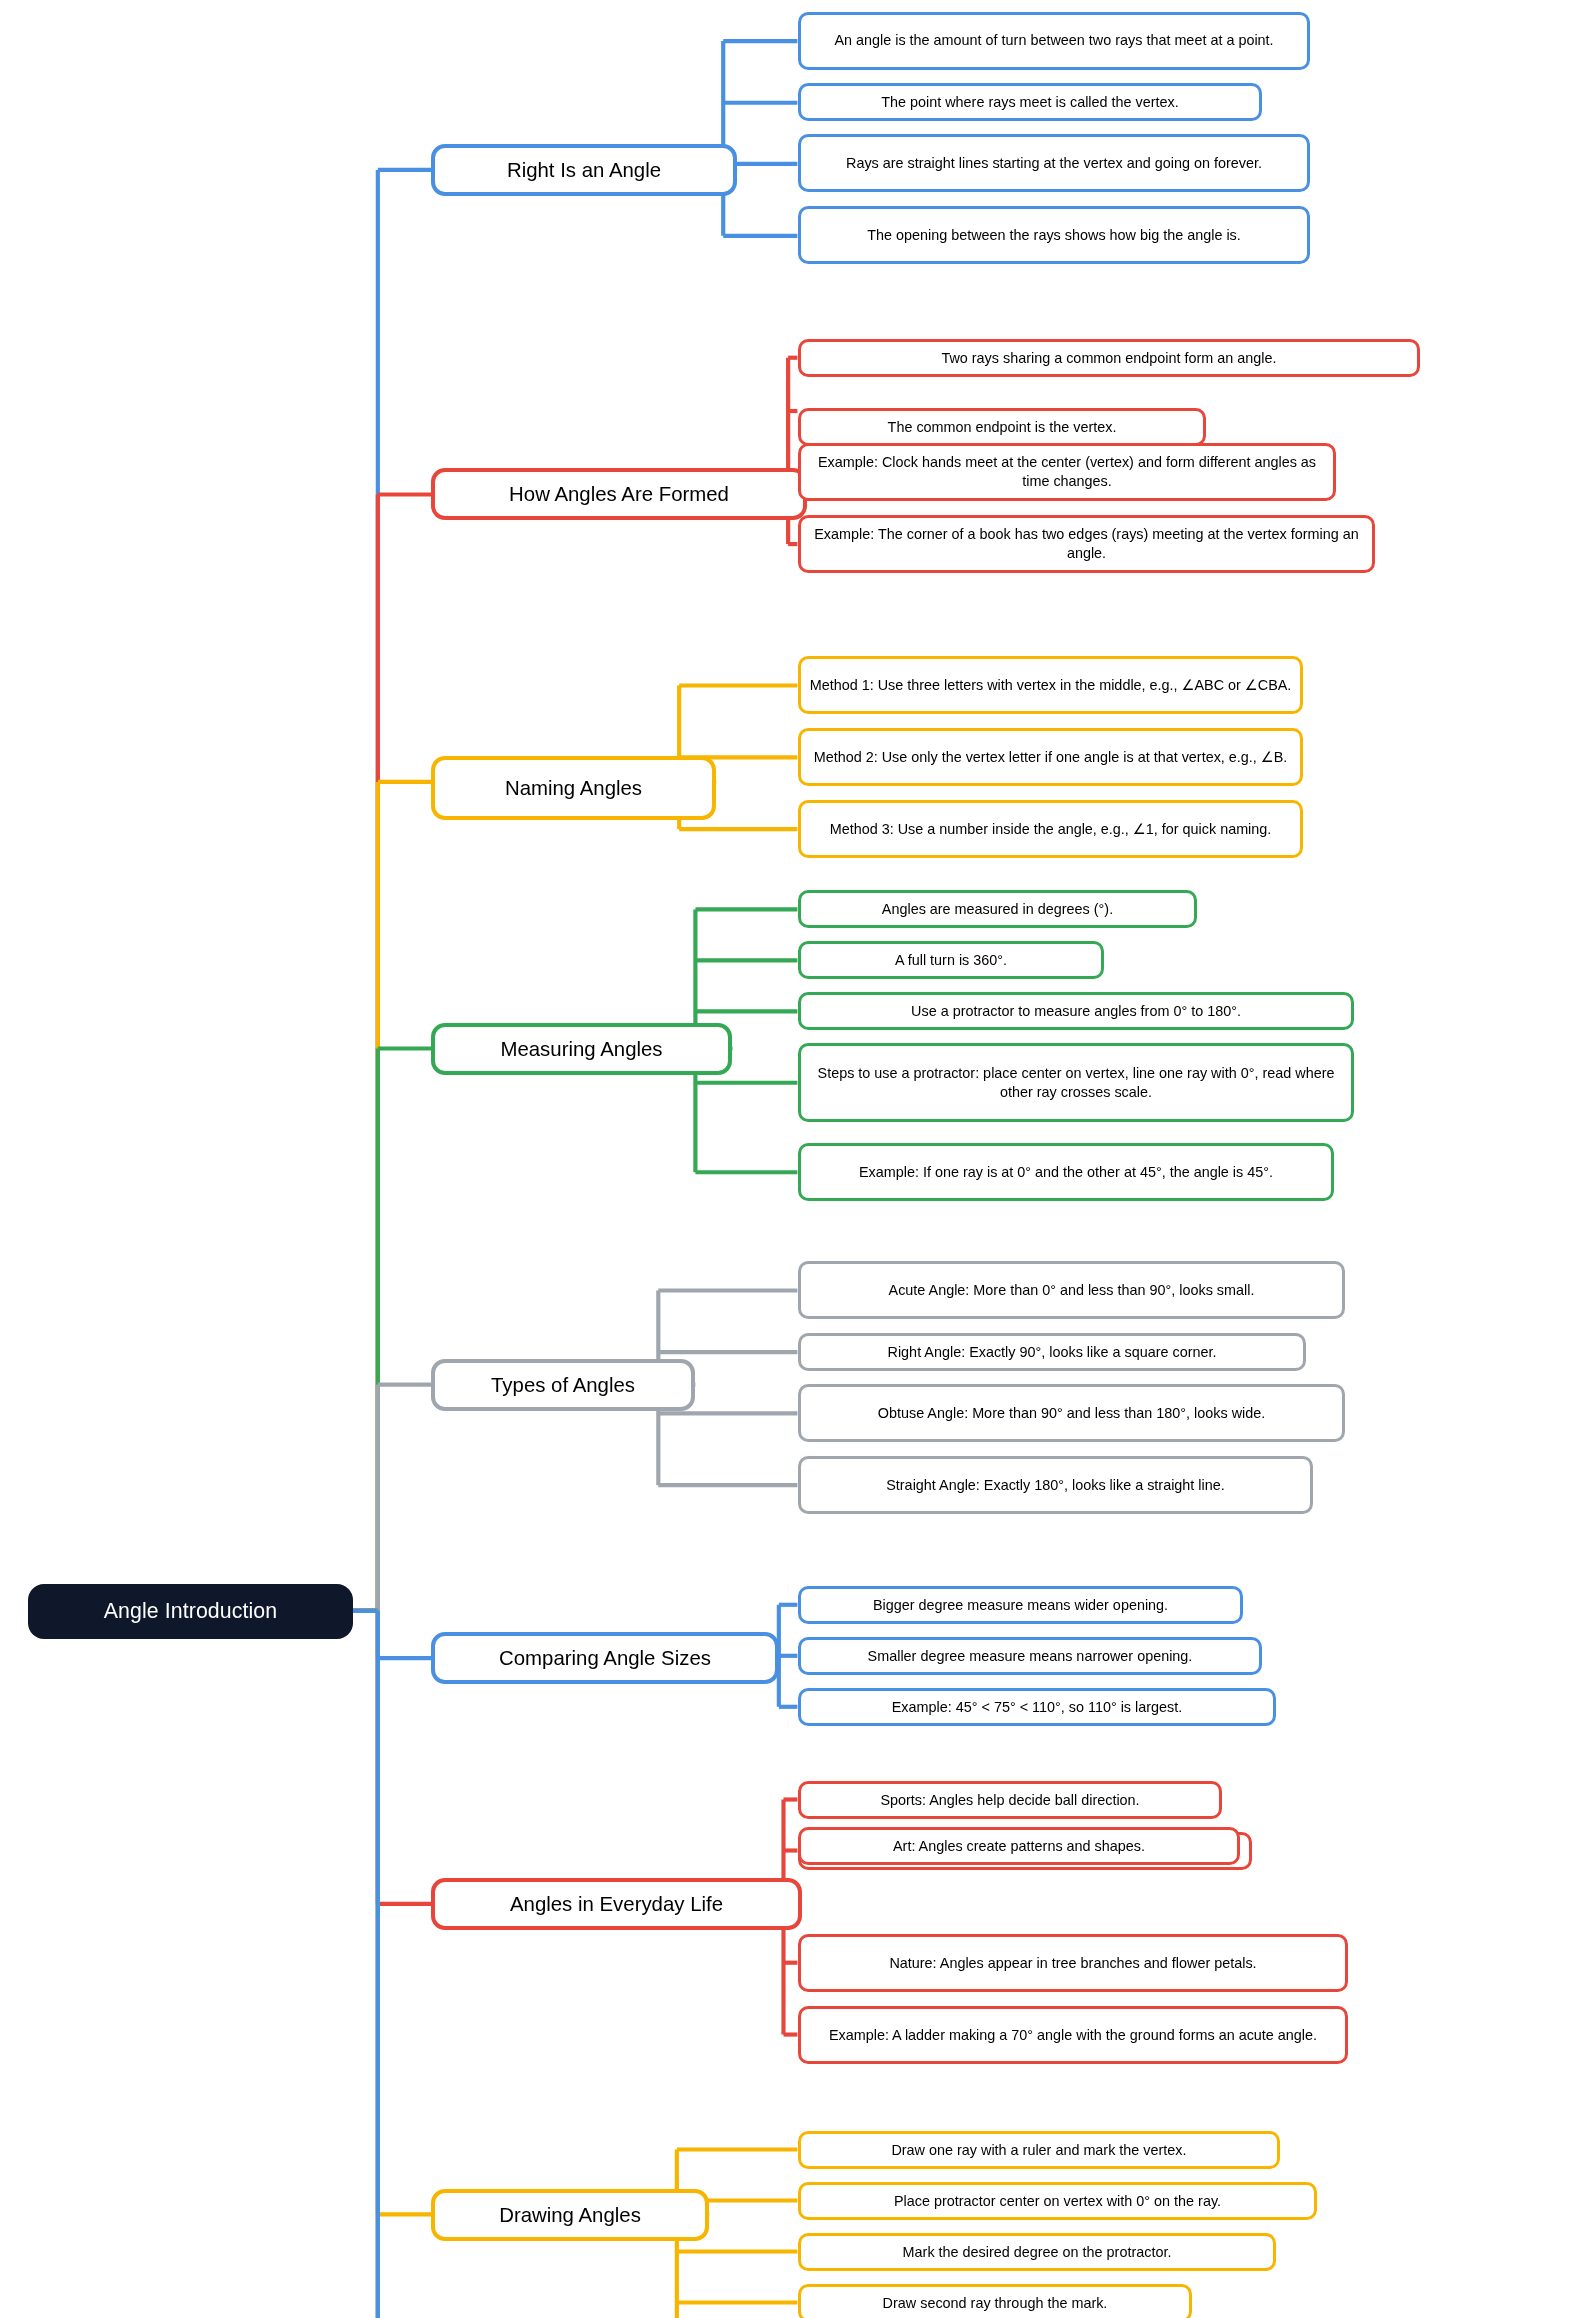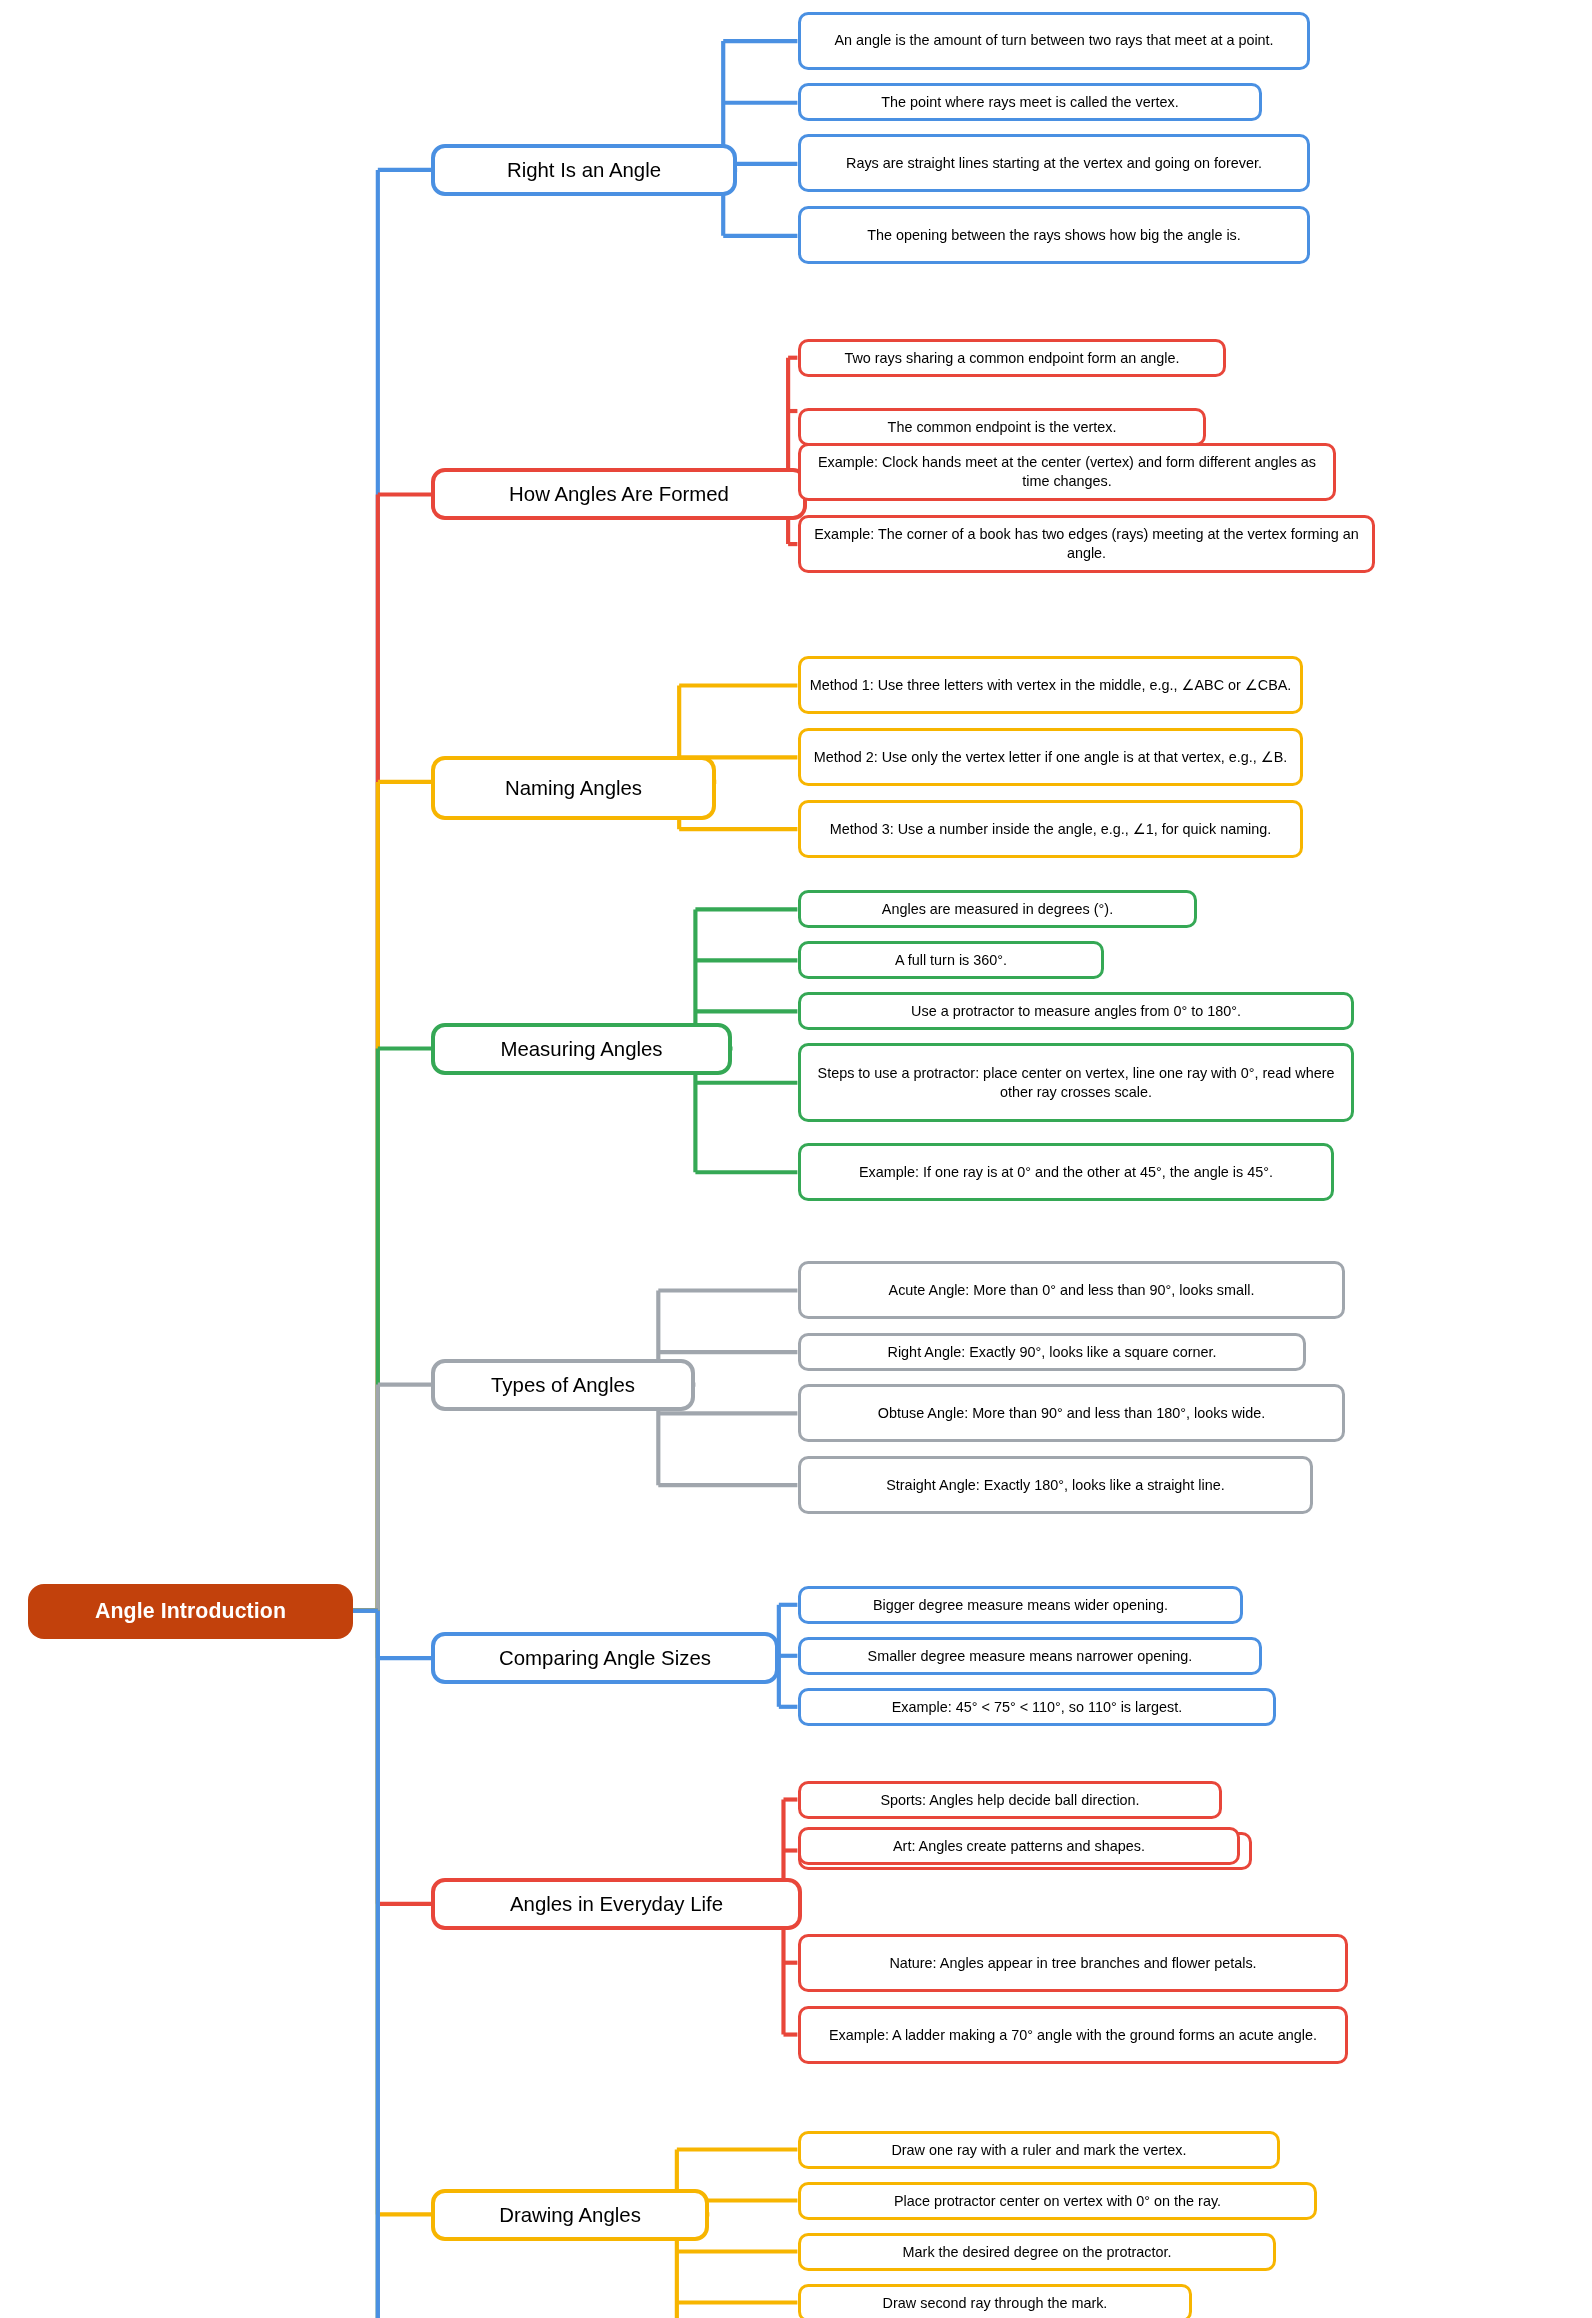--- a/index.html
+++ b/index.html
@@ -36,26 +36,26 @@
     display: flex;
     align-items: center;
     justify-content: center;
     text-align: center;
     color: #000000;
     line-height: 1.30;
   }
 
   
   .root {
-    background: #c2410c;
+    background: #0f172a;
     color: #ffffff;
     border: none;
     border-radius: 16px;
     font-size: 21.3px;
-    font-weight: bold;
+    font-weight: normal;
     letter-spacing: 0.1px;
     padding: 0 12px;
   }
 
   
   .topic {
     border-width: 4.2px;
     border-radius: 14px;
     font-size: 20.4px;
     font-weight: normal;
@@ -191,21 +191,21 @@
     </div>
     <div class="node leaf" style="left: 798px; top: 134px; width: 512px; min-height: 58px; height: 58px; border-color: rgb(74, 144, 226);">
       <span>Rays are straight lines starting at the vertex and going on forever.</span>
     </div>
     <div class="node leaf" style="left: 798px; top: 206px; width: 512px; min-height: 58px; height: 58px; border-color: rgb(74, 144, 226);">
       <span>The opening between the rays shows how big the angle is.</span>
     </div>
     <div class="node topic" style="left: 431px; top: 468px; width: 376px; height: 52px; border-color: rgb(232, 70, 58);">
       <span>How Angles Are Formed</span>
     </div>
-    <div class="node leaf" style="left: 798px; top: 339px; width: 428px; min-height: 38px; height: 38px; border-color: rgb(232, 70, 58);">
+    <div class="node leaf" style="left: 798px; top: 339px; width: 622px; min-height: 38px; height: 38px; border-color: rgb(232, 70, 58);">
       <span>Two rays sharing a common endpoint form an angle.</span>
     </div>
     <div class="node leaf" style="left: 798px; top: 408px; width: 408px; min-height: 38px; height: 38px; border-color: rgb(232, 70, 58);">
       <span>The common endpoint is the vertex.</span>
     </div>
     <div class="node leaf" style="left: 798px; top: 443px; width: 538px; min-height: 58px; height: 58px; border-color: rgb(232, 70, 58);">
       <span>Example: Clock hands meet at the center (vertex) and form different angles as time changes.</span>
     </div>
     <div class="node leaf" style="left: 798px; top: 515px; width: 577px; min-height: 58px; height: 58px; border-color: rgb(232, 70, 58);">
       <span>Example: The corner of a book has two edges (rays) meeting at the vertex forming an angle.</span>

